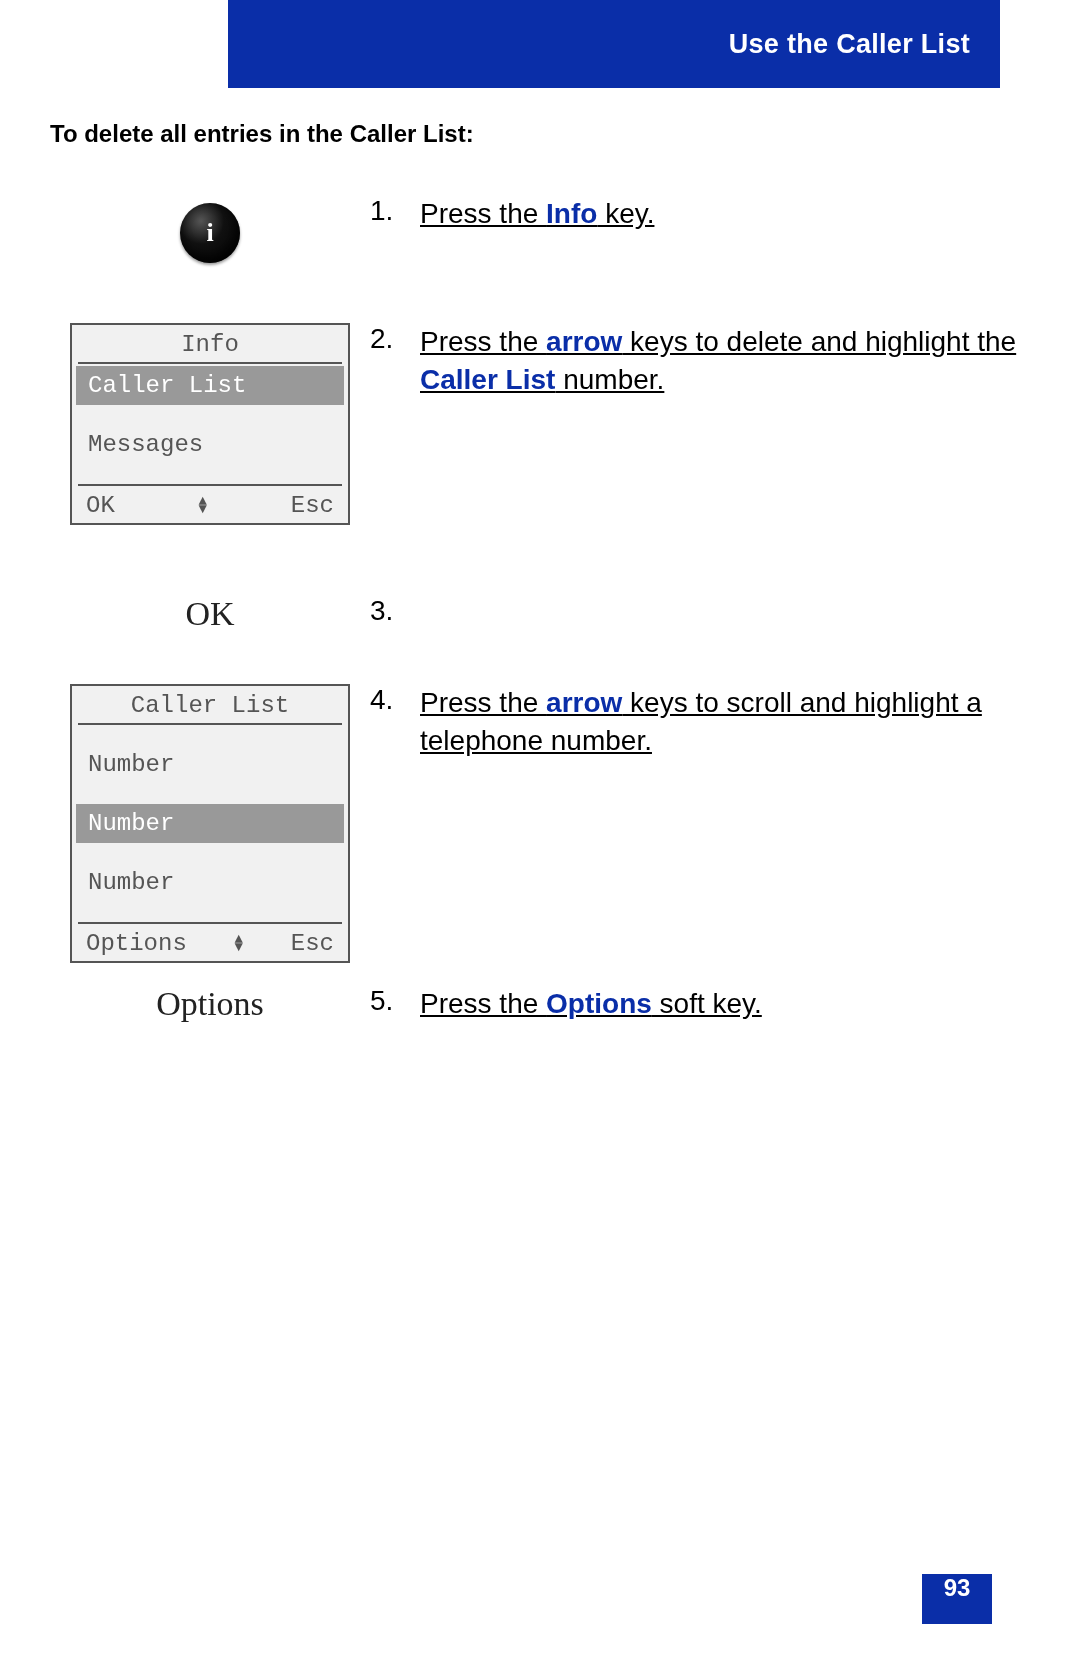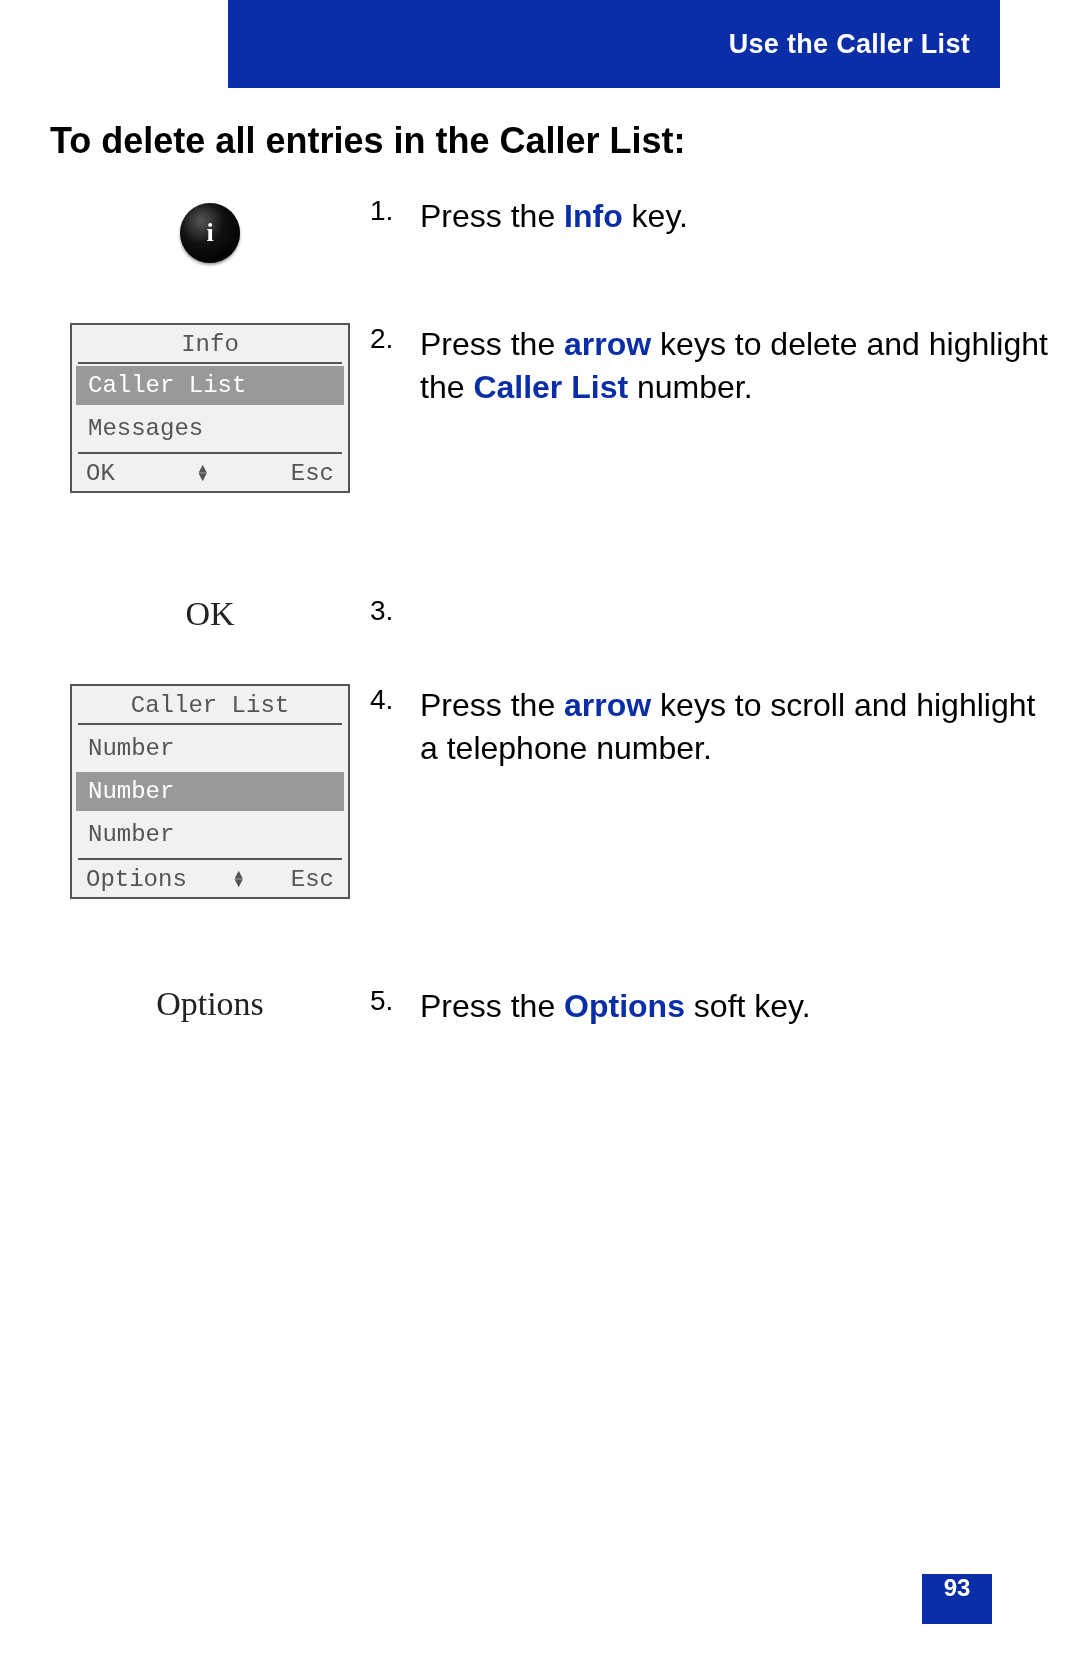--- a/index.html
+++ b/index.html
@@ -25,21 +25,21 @@
     align-items: center;
     justify-content: flex-end;
     padding-right: 30px;
     letter-spacing: 0.3px;
     margin-left: 8px;
   }
   .section-title {
     position: absolute;
     top: 120px;
     left: 50px;
-    font-size: 36px;
+    font-size: 24px;
     font-weight: bold;
   }
   .step-row {
     position: absolute;
     width: 1000px;
     left: 50px;
     display: flex;
     align-items: flex-start;
   }
   .left-col {
@@ -52,22 +52,23 @@
     flex: 1;
     display: flex;
     align-items: flex-start;
     gap: 20px;
   }
   .step-num {
     font-size: 28px;
     min-width: 30px;
   }
   .step-text {
-    font-size: 32px;
+    font-size: 28px;
     line-height: 1.35;
+    text-decoration: underline;
   }
   .blue-bold { color: #0a2ea8; font-weight: bold; }
 
   
   .info-key {
     width: 60px;
     height: 60px;
     border-radius: 50%;
     background: radial-gradient(circle at 35% 30%, #555 0%, #111 40%, #000 100%);
     color: #fff;
@@ -91,21 +92,21 @@
     color: #555;
   }
   .ps-title {
     text-align: center;
     border-bottom: 2px solid #555;
     padding: 6px 8px 4px;
     margin: 0 6px;
   }
   .ps-item {
     padding: 6px 12px;
-    margin: 4px 4px;
+    margin: 20px 4px;
   }
   .ps-item.selected {
     background: #999;
     color: #fff;
     margin: 2px 4px;
   }
   .ps-softkeys {
     border-top: 2px solid #555;
     margin: 0 6px;
     padding: 6px 8px 4px;

